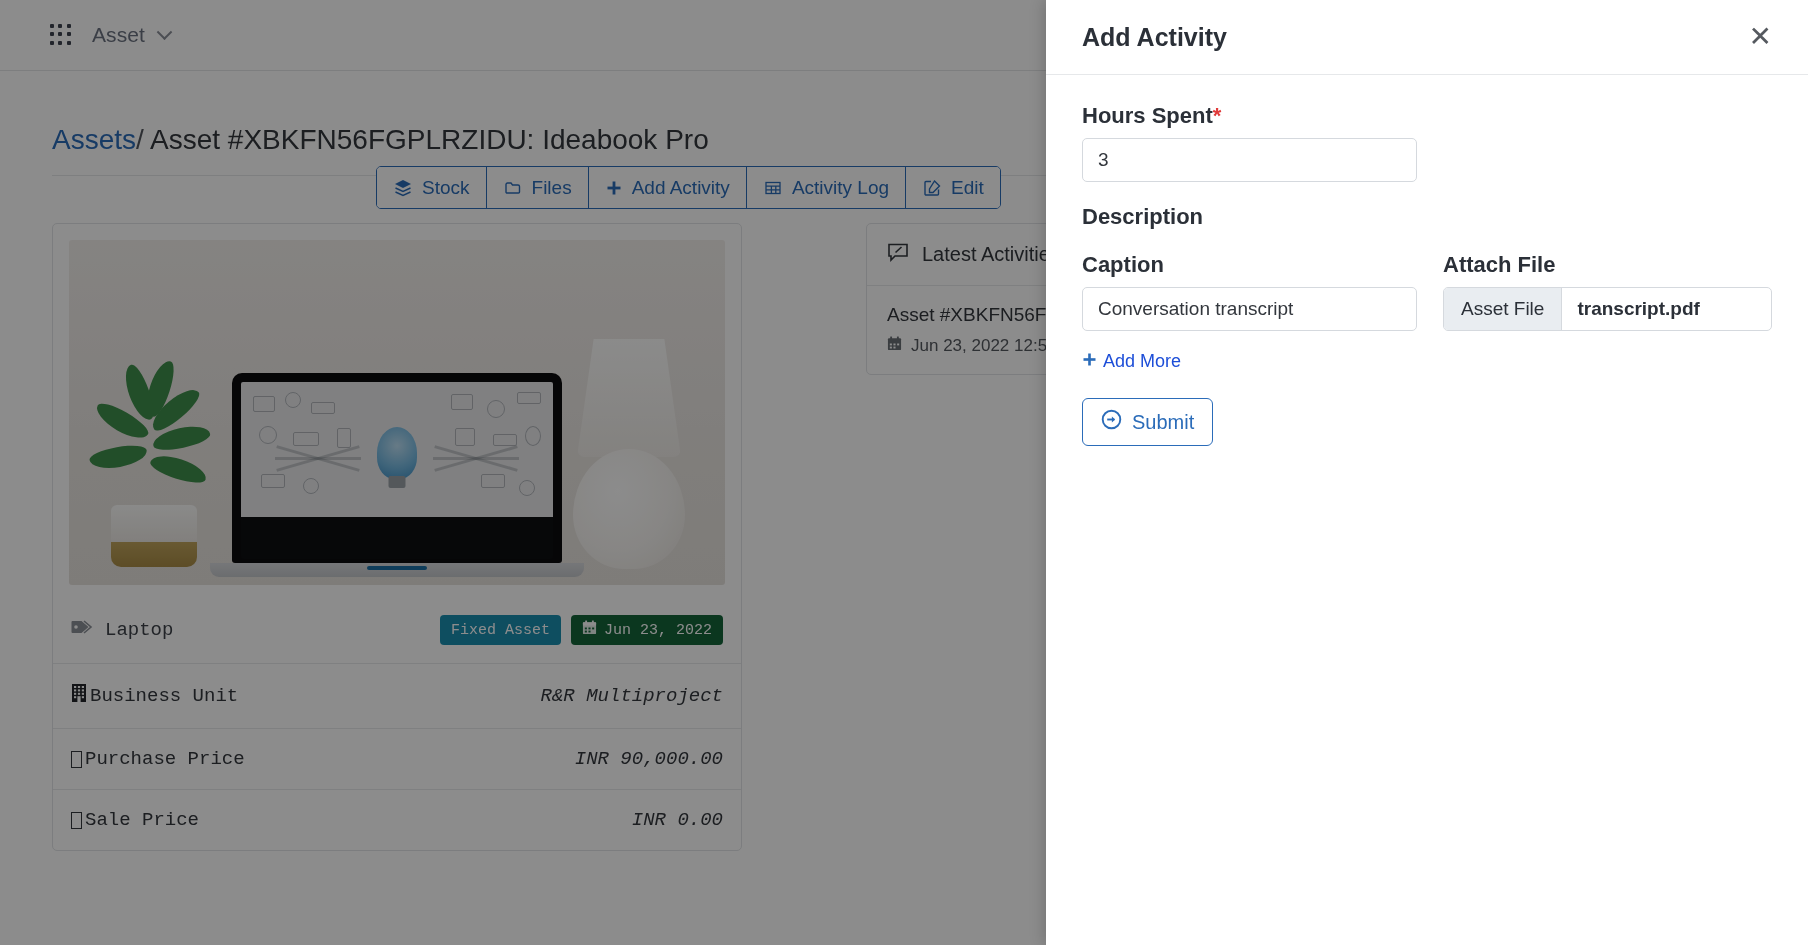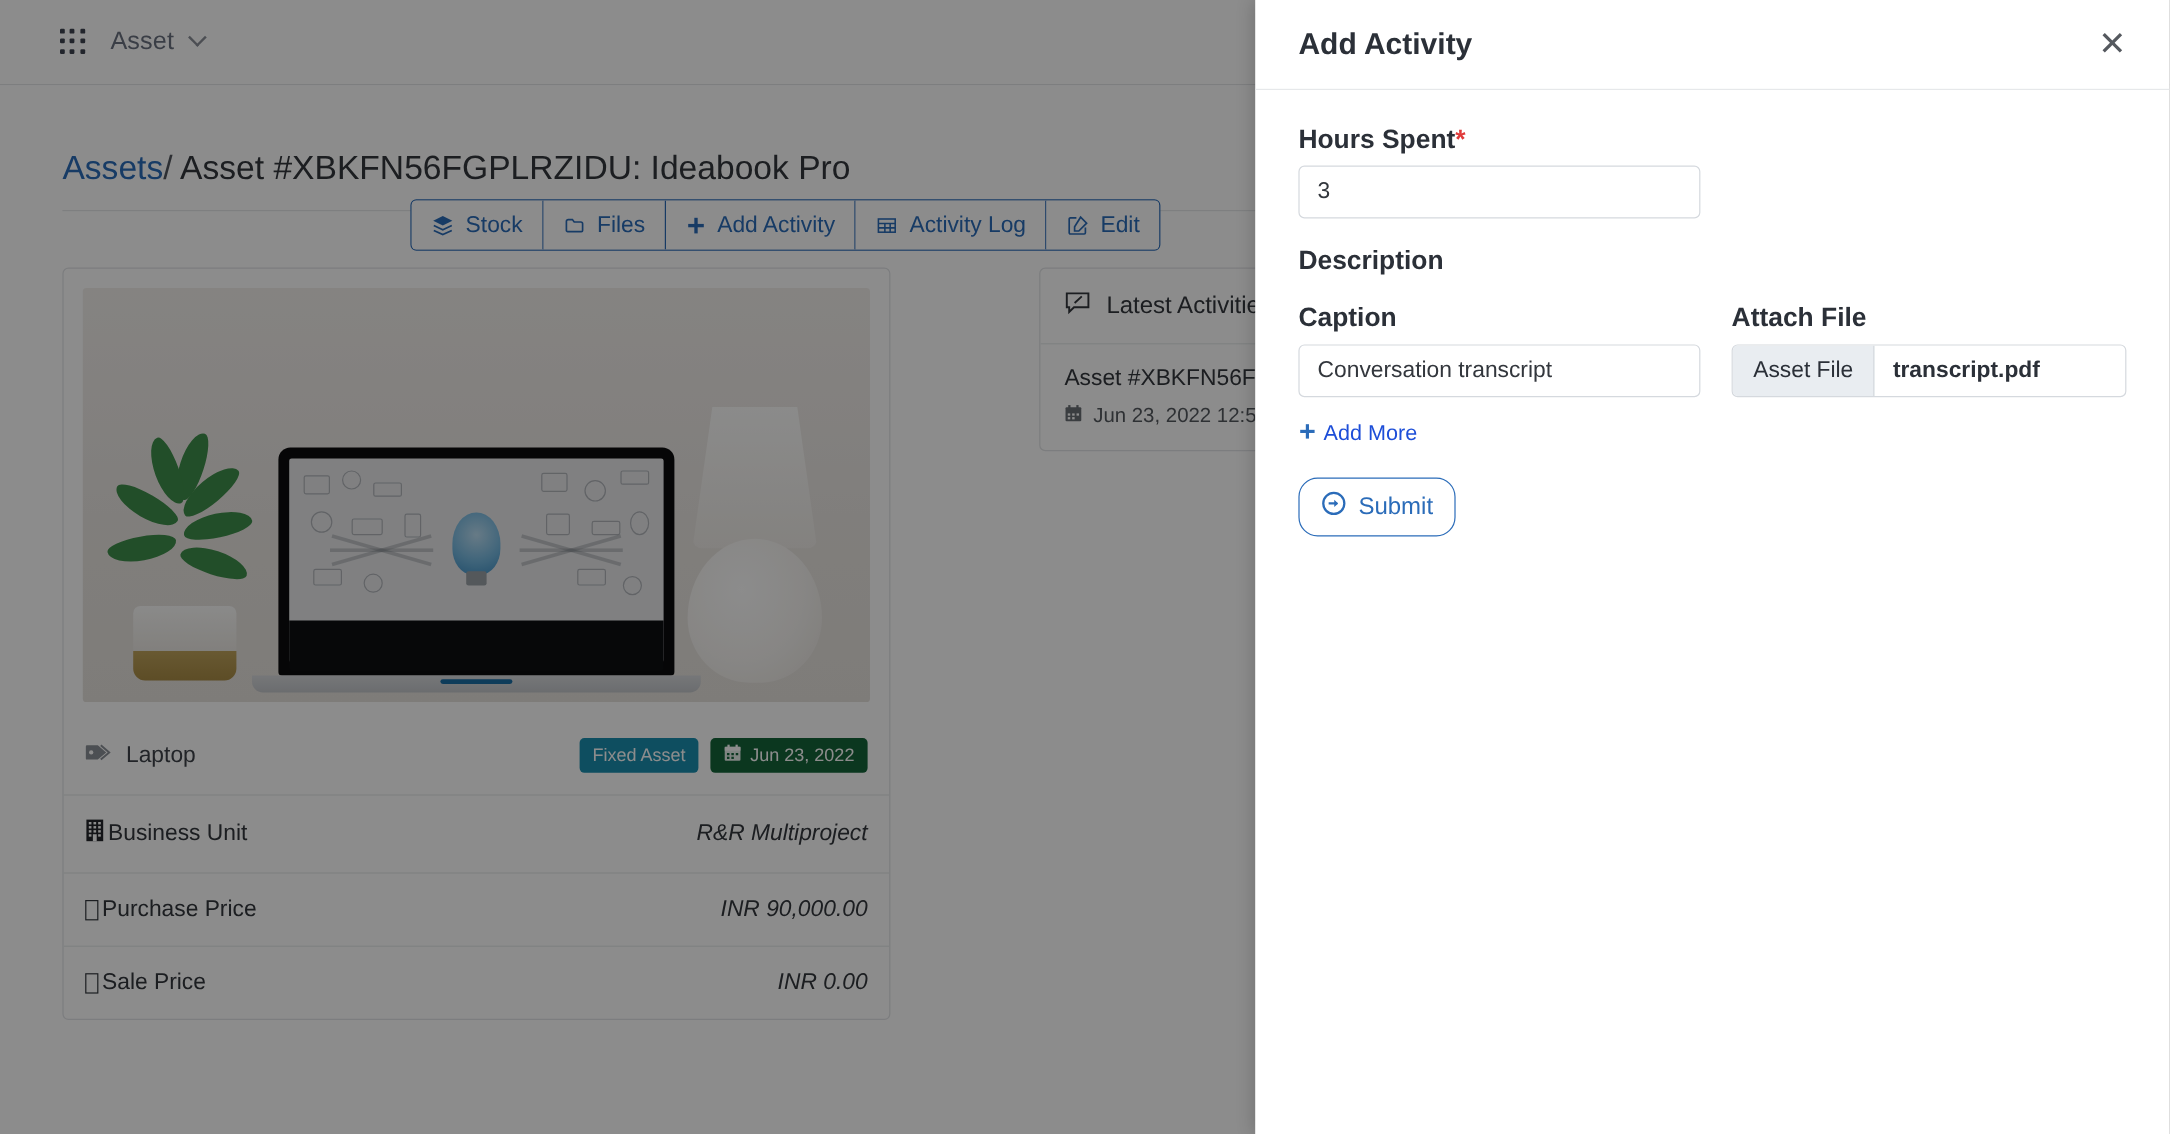--- a/index.html
+++ b/index.html
@@ -60,21 +60,21 @@
   .breadcrumb a { color: #2b6cb9; text-decoration: none; }
   .breadcrumb .sep { color: #53575e; }
 
   .hr-line {
     position: absolute; top: 104px; left: 52px; right: 40px;
     height: 1px; background: #e6e8ea;
   }
 
   
   .btn-group {
-    position: absolute; top: 95px; left: 342px;
+    position: absolute; top: 95px; left: 376px;
     display: flex;
     border: 1px solid #2b6cb9;
     border-radius: 5px;
     overflow: hidden;
     height: 43px;
     background: #ffffff;
   }
   .tb-btn {
     display: flex; align-items: center; gap: 9px;
     padding: 0 16px;
@@ -88,20 +88,21 @@
   .tb-btn svg { display:block; }
 
   
   .col-left {
     position: absolute; top: 152px; left: 52px;
     width: 690px;
     border: 1px solid #e2e4e7;
     border-radius: 5px;
     background: #ffffff;
     overflow: hidden;
+    font-family: Liberation Mono, monospace;
   }
   .asset-photo {
     margin: 16px;
     height: 345px;
     border-radius: 3px;
     position: relative;
     overflow: hidden;
     background: linear-gradient(180deg,#f2efec 0%, #eae6e2 55%, #e6e2dd 100%);
   }
   
@@ -334,21 +335,21 @@
     margin-top: 20px;
     font-size: 18px; color: #1d4ed8;
     display: inline-flex; align-items: center; gap: 6px;
     cursor: pointer;
   }
 
   .submit-btn {
     margin-top: 26px;
     display: inline-flex; align-items: center; gap: 10px;
     border: 1px solid #2b6cb9;
-    border-radius: 16px;
+    border-radius: 6px;
     background: #ffffff;
     color: #2b6cb9;
     font-size: 20px;
     padding: 10px 18px;
     cursor: pointer;
     font-family: "Liberation Sans", sans-serif;
   }
 </style>
 </head>
 <body>

